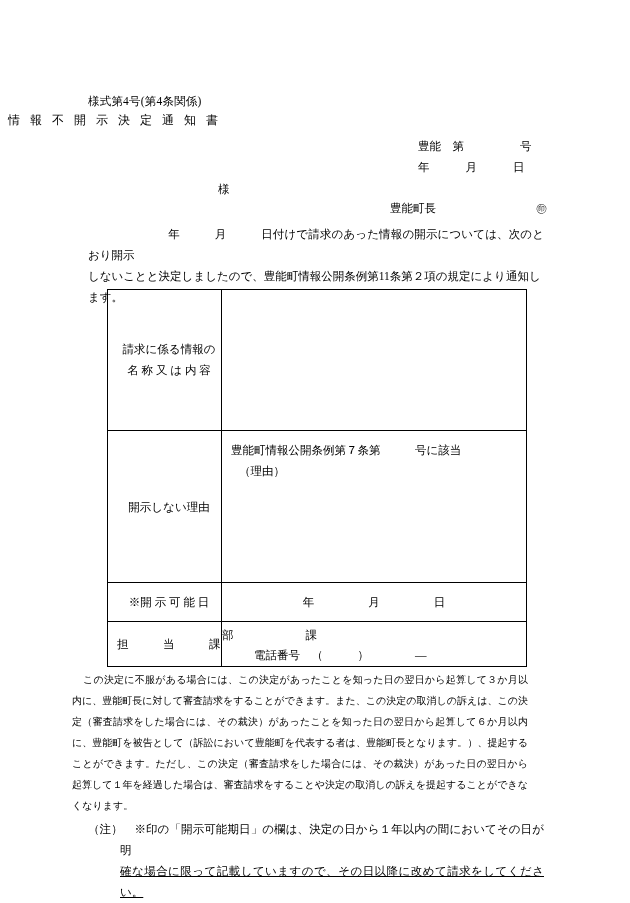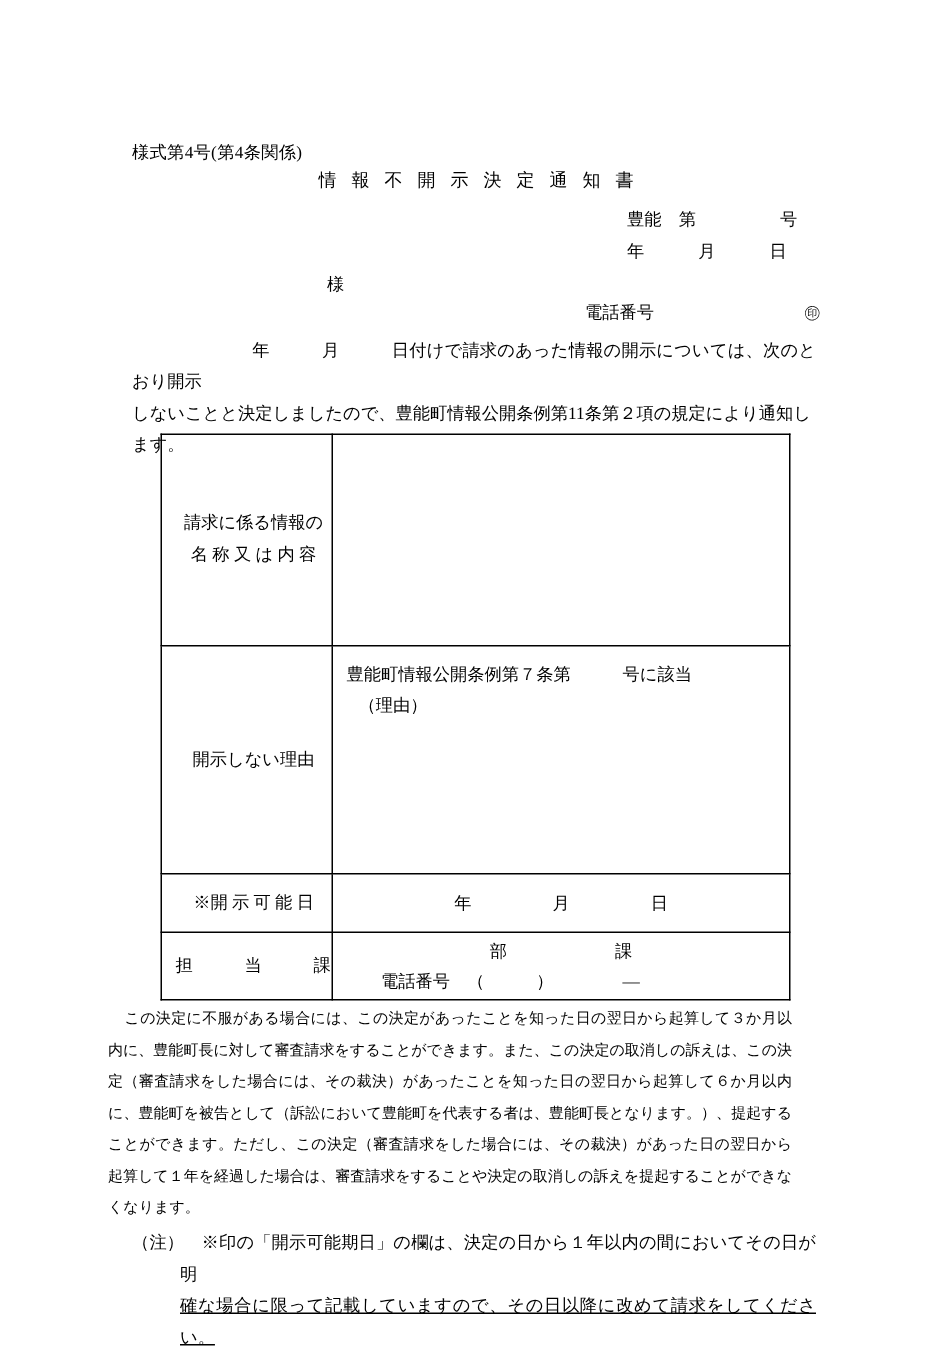--- a/index.html
+++ b/index.html
@@ -28,21 +28,21 @@
     left: 88px;
     top: 46px;
     font-size: 11.5px;
     letter-spacing: 0.2px;
   }
   .doc-title {
     position: absolute;
     left: 0;
     top: 64px;
     width: 630px;
-    text-align: center;
+    text-align: left;
     font-size: 12px;
     letter-spacing: 3.5px;
     padding-left: 8px;
     box-sizing: border-box;
   }
   .num-line {
     position: absolute;
     left: 418px;
     top: 91px;
     font-size: 11.5px;
@@ -123,21 +123,20 @@
   .date-cell {
     text-align: center;
     letter-spacing: 0;
   }
   .date-cell .g { display: inline-block; width: 54px; }
   .dept-cell {
     padding: 0 !important;
   }
   .dept-cell .line1 {
     display: block;
-    text-align: center;
     line-height: 20px;
     padding-top: 2px;
   }
   .dept-cell .line1 .g { display: inline-block; width: 72px; }
   .dept-cell .line2 {
     display: block;
     padding-left: 32px;
     line-height: 20px;
   }
   .label-center {
@@ -188,21 +187,21 @@
     <span>豊能　第</span><span class="gap1"></span><span>号</span>
   </div>
 
   <div class="date-line">
     <span>年</span><span class="g"></span><span>月</span><span class="g"></span><span>日</span>
   </div>
 
   <div class="addressee">様</div>
 
   <div class="issuer">
-    <span>電話番号</span><span class="seal">㊞</span>
+    <span>豊能町長</span><span class="seal">㊞</span>
   </div>
 
   <div class="body-p">
     <span class="indent-date"></span><span>年　　　月　　　日付けで請求のあった情報の開示については、次のとおり開示</span><br>
     <span>しないことと決定しましたので、豊能町情報公開条例第11条第２項の規定により通知し</span><br>
     <span>ます。</span>
   </div>
 
   <table class="main">
     <tbody>

